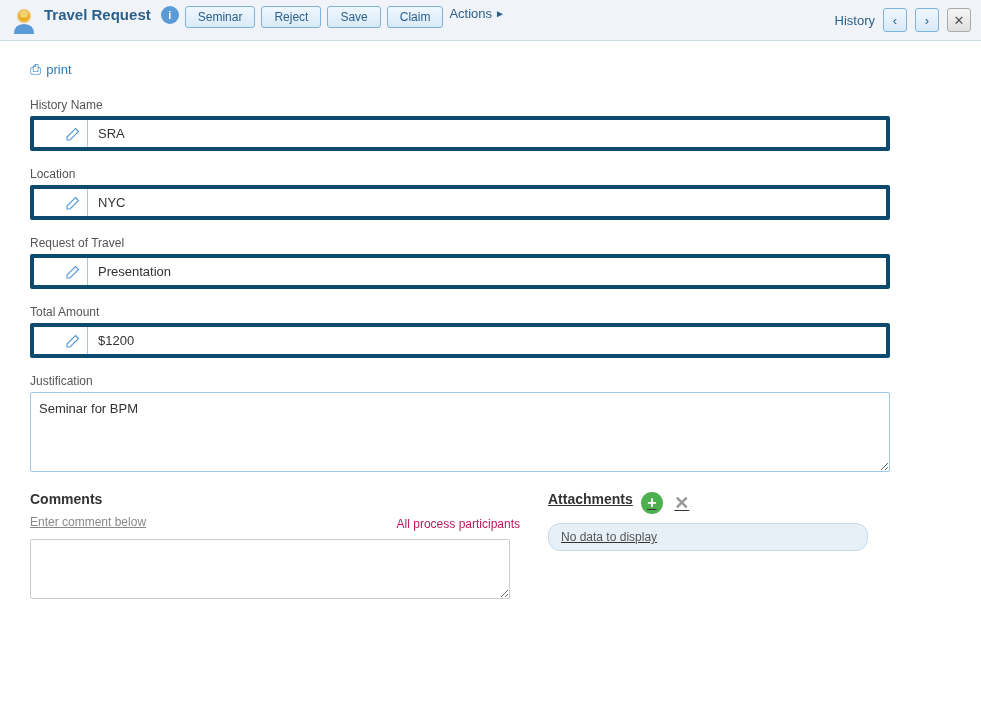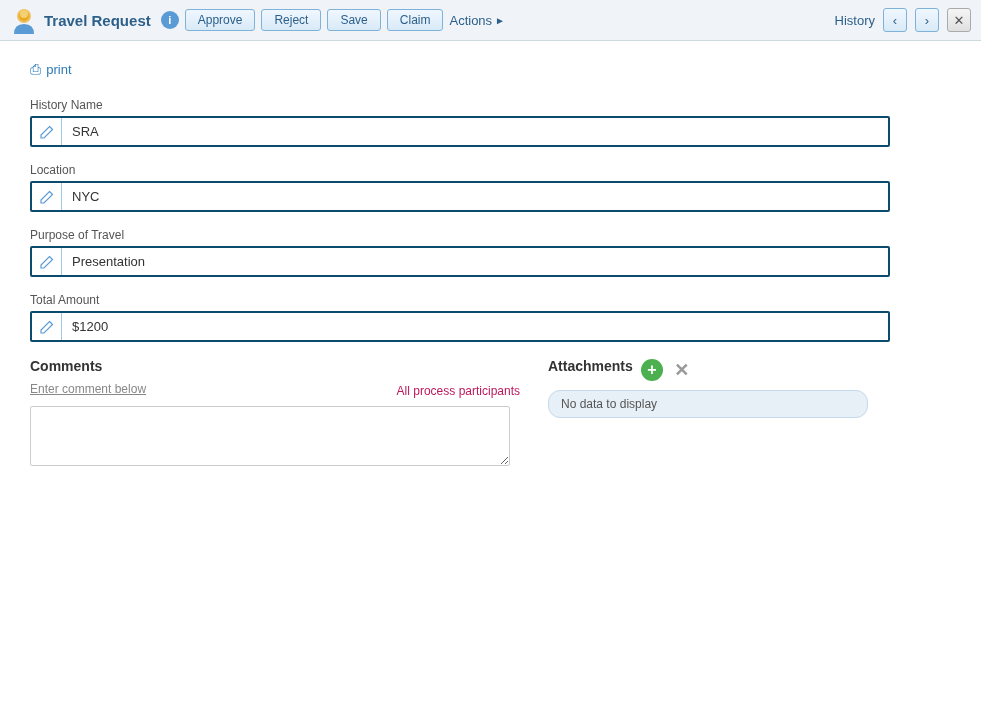--- a/index.html
+++ b/index.html
@@ -14,21 +14,21 @@
     .toolbar {
       display: flex;
       align-items: center;
       padding: 6px 10px;
       background: #f0f4f8;
       border-bottom: 1px solid #ccd9e0;
       min-height: 38px;
     }
     .toolbar-left {
       display: flex;
-      align-items: center;
+      align-items: flex-start;
       gap: 6px;
       flex: 1;
     }
     .toolbar-right {
       display: flex;
       align-items: center;
       gap: 8px;
     }
     .avatar-icon {
       width: 28px;
@@ -129,25 +129,26 @@
       margin-bottom: 16px;
     }
     .field-label {
       font-size: 12px;
       color: #555;
       margin-bottom: 4px;
     }
     .field-row {
       display: flex;
       align-items: flex-end;
-      border: 2px solid #0c4a6e;
+      border: 4px solid #0c4a6e;
       border-radius: 2px;
       background: #fff;
       width: 860px;
       max-width: 100%;
+      padding-left: 24px;
     }
     .field-edit-icon {
       width: 30px;
       display: flex;
       align-items: center;
       justify-content: center;
       border-right: 1px solid #a0c8e8;
       padding: 6px 4px;
       color: #5b9bd5;
       font-size: 13px;
@@ -217,20 +218,21 @@
       border-radius: 2px;
       padding: 6px;
       font-size: 13px;
       resize: both;
       font-family: Arial, sans-serif;
     }
 
     
     .attachments-section {
       flex: 1;
+      text-decoration: underline;
     }
     .attachments-title-row {
       display: flex;
       align-items: center;
       gap: 8px;
       margin-bottom: 8px;
     }
     .attach-add-icon {
       width: 22px;
       height: 22px;
@@ -276,21 +278,21 @@
       <circle cx="14" cy="10" r="7" fill="#f0c060"></circle>
       <circle cx="14" cy="10" r="5" fill="#e8a820"></circle>
       <path d="M4 28 Q4 18 14 18 Q24 18 24 28" fill="#5b9bd5"></path>
       <circle cx="14" cy="8" r="4" fill="#f5d070"></circle>
     </svg>
 
     <span class="page-title">Travel Request</span>
 
     <span class="info-icon">i</span>
 
-    <button class="toolbar-btn">Approve</button>
+    <button class="toolbar-btn">Seminar</button>
     <button class="toolbar-btn">Reject</button>
     <button class="toolbar-btn">Save</button>
     <button class="toolbar-btn">Claim</button>
 
     <span class="actions-label">
       <span>Actions</span>
       <span class="arrow-icon">►</span>
     </span>
   </div>
 
@@ -328,21 +330,21 @@
       <div class="field-edit-icon">
         <svg width="14" height="14" viewBox="0 0 14 14">
             <path d="M9.5 1.5l3 3L4 13H1v-3L9.5 1.5z" fill="none" stroke="#5b9bd5" stroke-width="1.2"></path>
           </svg>
       </div>
       <div class="field-value">NYC</div>
     </div>
   </div>
 
   <div class="form-group">
-    <div class="field-label">Purpose of Travel</div>
+    <div class="field-label">Request of Travel</div>
     <div class="field-row">
       <div class="field-edit-icon">
         <svg width="14" height="14" viewBox="0 0 14 14">
             <path d="M9.5 1.5l3 3L4 13H1v-3L9.5 1.5z" fill="none" stroke="#5b9bd5" stroke-width="1.2"></path>
           </svg>
       </div>
       <div class="field-value">Presentation</div>
     </div>
   </div>
 
@@ -351,20 +353,24 @@
     <div class="field-row">
       <div class="field-edit-icon">
         <svg width="14" height="14" viewBox="0 0 14 14">
             <path d="M9.5 1.5l3 3L4 13H1v-3L9.5 1.5z" fill="none" stroke="#5b9bd5" stroke-width="1.2"></path>
           </svg>
       </div>
       <div class="field-value">$1200</div>
     </div>
   </div>
 
+  <div class="form-group">
+    <div class="field-label">Justification</div>
+    <textarea class="textarea-field" style="">Seminar for BPM</textarea>
+  </div>
 
   <div class="bottom-sections">
 
     <div class="comments-section">
       <div class="section-title">Comments</div>
       <div class="comment-hint-row">
         <span class="comment-hint">Enter comment below</span>
         <span style="flex:1"></span>
         <span class="comment-participants">All process participants</span>
       </div>

